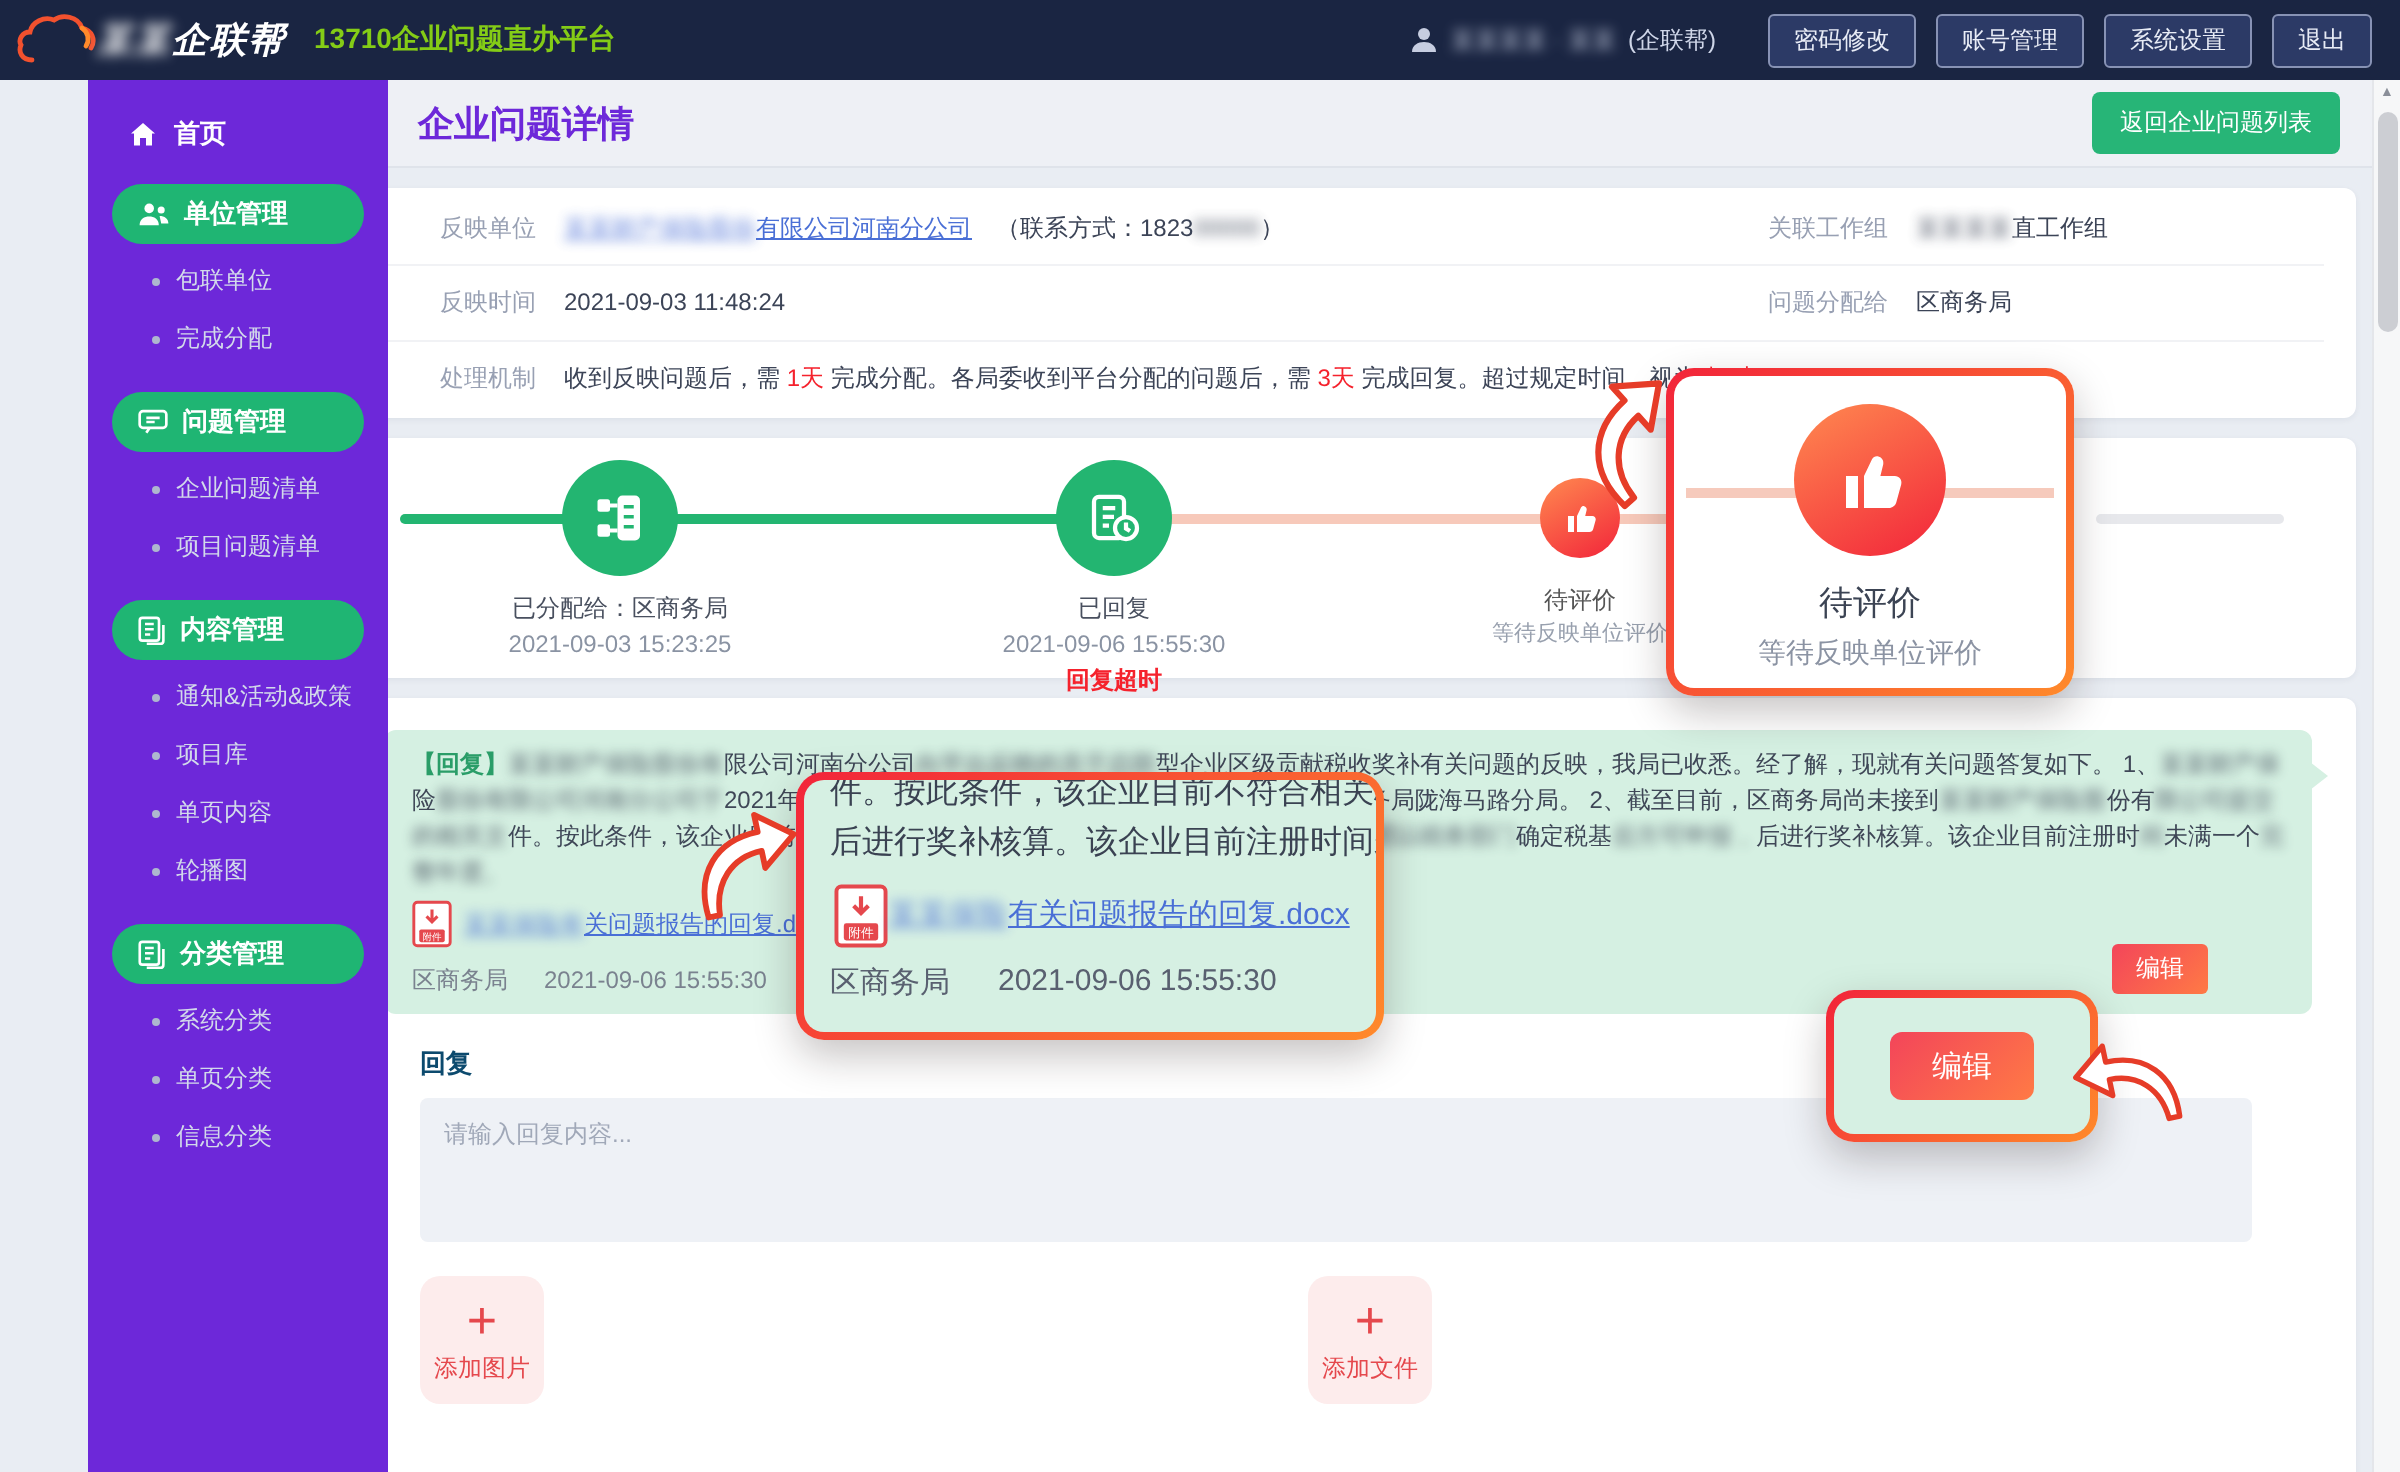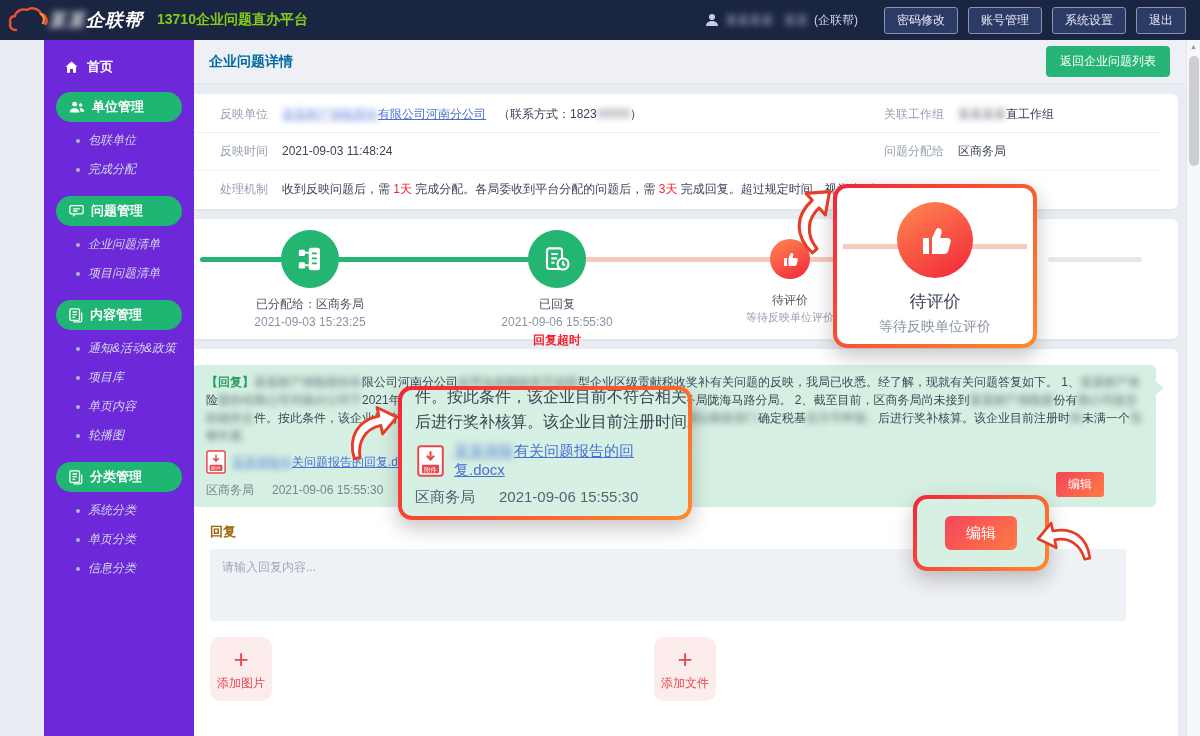--- a/index.html
+++ b/index.html
@@ -18,28 +18,28 @@
     padding:4px 12px; border-radius:3px; margin-left:10px; cursor:pointer; }
 
   
   .sidebar { position:absolute; top:40px; left:0; width:150px; height:696px; background:#6d28d9; z-index:40;margin-left:44px; }
   .side-home { display:flex; align-items:center; gap:8px; color:#fff; font-size:13px; font-weight:bold;
     padding:18px 0 4px 20px; cursor:pointer; }
   .pill { margin:12px 12px 4px 12px; background:#1fb573; border-radius:16px; height:30px;
     display:flex; align-items:center; gap:7px; padding-left:13px; color:#fff; font-size:13px;
     font-weight:bold; cursor:pointer; }
   .sub { display:flex; align-items:center; gap:8px; color:#d2d9ea; font-size:12px;
-    padding:6px 12px 6px 32px; cursor:pointer;font-style:italic; }
+    padding:6px 12px 6px 32px; cursor:pointer; }
   .sub .dot { width:4px; height:4px; border-radius:50%; background:#aeb7cf; flex-shrink:0; }
 
   
   .main { position:absolute; top:40px; left:150px; width:1050px; height:696px; overflow:hidden; }
   .page-header { height:44px; background:#eef0f5; border-bottom:1px solid #dfe3ea;
     display:flex; align-items:center; padding:0 30px 0 24px; }
-  .page-title { font-size:14px; font-weight:bold; color:#0369a1;margin-left:35px; }
+  .page-title { font-size:18px; font-weight:bold; color:#6d28d9;margin-left:35px; }
   .back-btn { margin-left:auto; background:#27b577; color:#fff; font-size:12px; border:none;
     padding:7px 14px; border-radius:4px; cursor:pointer; }
   .content { padding:10px 22px 0 20px; }
   .card { background:#fff; border-radius:6px; box-shadow:0 1px 3px rgba(20,30,60,.06); }
 
   
   .detail-card { padding:2px 16px; }
   .drow { display:flex; padding:8px 0; border-bottom:1px solid #f1f2f5; font-size:12px; line-height:1.7; }
   .drow:last-child { border-bottom:none; }
   .dlabel { width:96px; text-align:right; color:#98a0b3; flex-shrink:0; padding-right:14px; }
@@ -75,21 +75,21 @@
   .eval-line { position:absolute; left:6px; right:6px; top:56px; height:5px; background:#f6cabc; }
   .eval-circle { width:76px; height:76px; border-radius:50%; z-index:1;
     background:linear-gradient(150deg,#ff8a50,#f2243a); display:flex; align-items:center; justify-content:center; }
   .eval-title { margin-top:12px; font-size:17px; color:#3c4454; z-index:1; }
   .eval-sub { margin-top:5px; font-size:14px; color:#8b93a3; z-index:1; }
 
   #callout-reply { left:248px; top:346px; width:294px; height:134px; }
   #callout-reply .callout-inner { background:#d6f0e3; padding:0 13px; }
   .cr-line { font-size:16px; color:#3a4252; line-height:1.55; white-space:nowrap; }
   .cr-line:first-child { margin-top:-5px; }
-  .cr-attach { display:flex; align-items:center; gap:10px; margin:7px 0 0 2px; font-size:15px; }
+  .cr-attach { display:flex; align-items:center; margin:7px 0 0 2px; font-size:15px; }
   .cr-meta { display:flex; gap:24px; margin-top:8px; font-size:15px; color:#596070; }
 
   #callout-edit { left:763px; top:455px; width:136px; height:76px; }
   #callout-edit .callout-inner { background:#d6f0e3; display:flex; align-items:center; justify-content:center; }
   .edit-btn-big { width:72px; height:34px; border:none; border-radius:6px; color:#fff; font-size:15px;
     background:linear-gradient(135deg,#f3455a,#ff7a45); cursor:pointer; }
 
   .doodle-arrow { position:absolute; z-index:31; }
 
   
@@ -98,21 +98,21 @@
   .bubble { position:relative; background:#d5f0e2; border-radius:6px; padding:8px 14px 8px;
     font-size:12px; color:#3f4757; line-height:1.5; }
   .bubble:after { content:""; position:absolute; right:-8px; top:16px;
     border-left:9px solid #d5f0e2; border-top:7px solid transparent; border-bottom:7px solid transparent; }
   .bubble-attach { display:flex; align-items:center; gap:6px; margin-top:5px; font-size:12px; }
   .bubble-meta { display:flex; gap:18px; margin-top:7px; font-size:12px; color:#7a828f; }
   .edit-btn-small { position:absolute; right:52px; bottom:10px; border:none; border-radius:3px;
     background:linear-gradient(135deg,#f3455a,#ff7a45); color:#fff; font-size:12px; padding:4px 12px; cursor:pointer; }
 
   .form-area { padding:0 52px 0 40px; }
-  .form-label { margin:16px 0 8px; font-size:13px; font-weight:bold; color:#a16207; }
+  .form-label { margin:16px 0 8px; font-size:13px; font-weight:bold; color:#0c4a6e; }
   .reply-textarea { width:100%; height:72px; background:#eef1f6; border:none; border-radius:4px;
     padding:10px 12px; font-size:12px; color:#b91c1c; resize:none; font-family:inherit; }
   .reply-textarea::placeholder { color:#a0a8b8; }
   .uploads { display:flex; margin-top:12px; }
   .upload { width:62px; height:64px; background:#fdecec; border-radius:10px; display:flex;
     flex-direction:column; align-items:center; justify-content:center; gap:3px; cursor:pointer; }
   .upload .plus { font-size:26px; font-weight:200; line-height:1; color:#e5484d; }
   .upload .up-label { font-size:12px; color:#e5484d; }
   .upload + .upload { margin-left:382px; }
 

